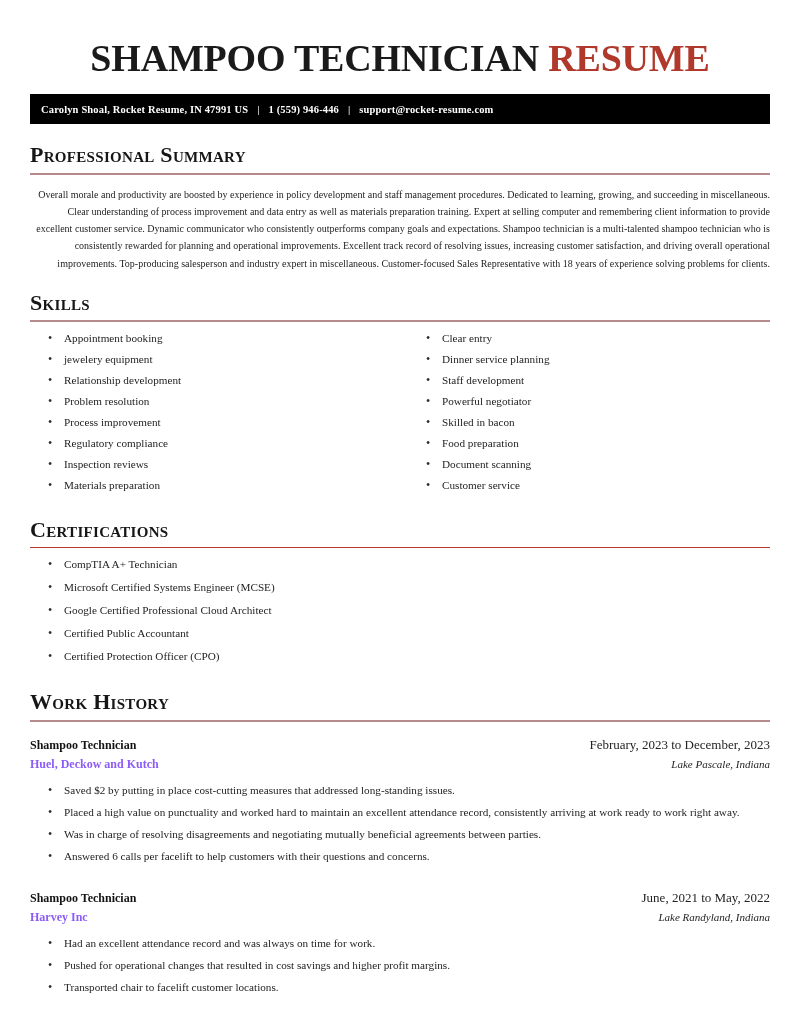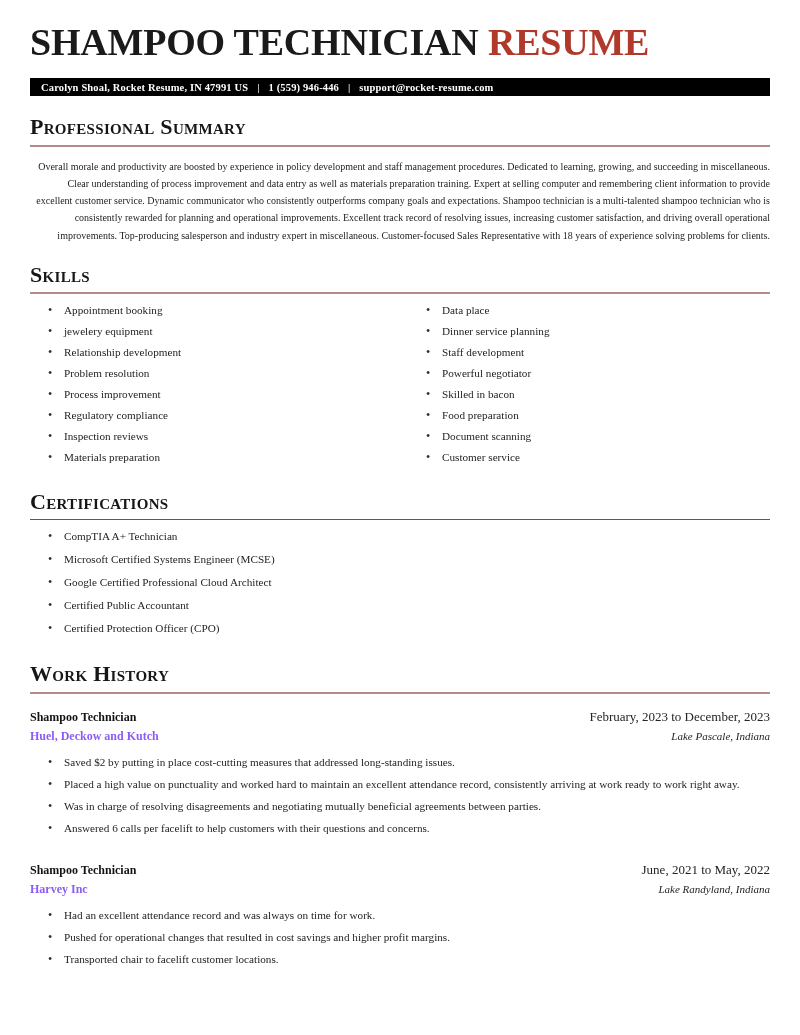--- a/index.html
+++ b/index.html
@@ -17,38 +17,39 @@
   .page {
     width: 800px;
     min-height: 1035px;
     box-sizing: border-box;
     padding: 0 30px 8px 30px;
     position: relative;
   }
 
   
   .doc-title {
-    margin: 0;
+    margin: 16px;
     padding-top: 22px;
     font-size: 38px;
     line-height: 1.06;
     font-weight: 700;
     letter-spacing: -0.2px;
     color: #1a1a1a;
     white-space: nowrap;
+    text-align: center;
   }
   .doc-title .accent {
     color: #b0392c;
   }
 
   .contact-bar {
     margin-top: 16px;
     background: #000000;
     color: #ffffff;
-    height: 18px;
+    height: 30px;
     display: flex;
     align-items: center;
     padding: 8px 11px;
     box-sizing: border-box;
   }
   .contact-bar .seg {
     font-size: 10.5px;
     font-weight: 700;
     letter-spacing: 0.15px;
     white-space: nowrap;
@@ -212,21 +213,21 @@
             <li>Relationship development</li>
             <li>Problem resolution</li>
             <li>Process improvement</li>
             <li>Regulatory compliance</li>
             <li>Inspection reviews</li>
             <li>Materials preparation</li>
           </ul>
       </div>
       <div class="col right">
         <ul class="bullets">
-            <li>Data place</li>
+            <li>Clear entry</li>
             <li>Dinner service planning</li>
             <li>Staff development</li>
             <li>Powerful negotiator</li>
             <li>Skilled in bacon</li>
             <li>Food preparation</li>
             <li>Document scanning</li>
             <li>Customer service</li>
           </ul>
       </div>
     </div>

